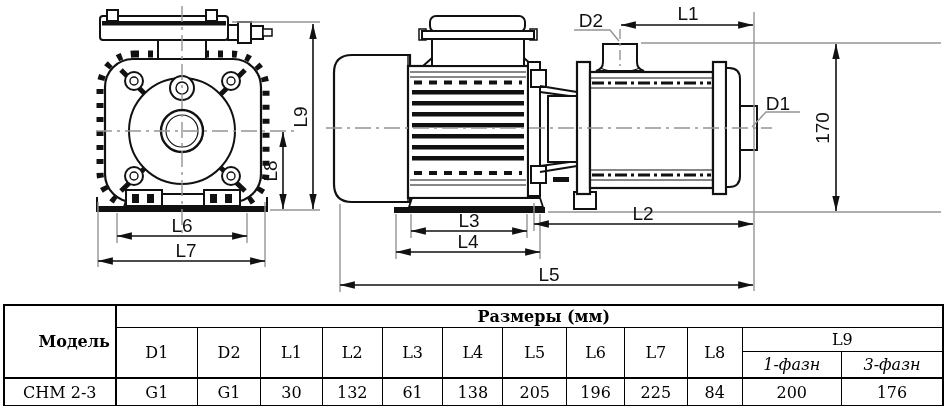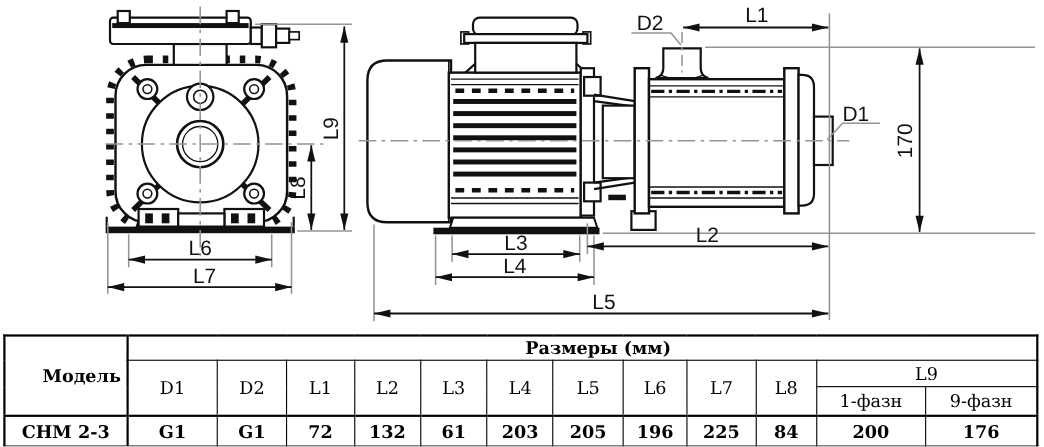--- a/index.html
+++ b/index.html
@@ -8,24 +8,24 @@
   #drawing{position:absolute;left:0;top:0;}
   .dimtext{font-family:"Liberation Sans",sans-serif;font-size:19px;fill:#111;}
   #spec-table{position:absolute;left:3px;top:304px;width:941px;border-collapse:collapse;
               table-layout:fixed;font-family:"DejaVu Serif","Liberation Serif",serif;
               font-size:16px;color:#000;background:#fff;}
   #spec-table{border:2.5px solid #000;}
   #spec-table th,#spec-table td{border:1px solid #000;text-align:center;vertical-align:middle;
               padding:0;font-weight:normal;overflow:hidden;white-space:nowrap;}
   #spec-table .bold{font-weight:bold;padding-left:29px;}
   #spec-table .model-cell{border-right:2.5px solid #000;}
-  #spec-table tr.data-row td{border-top:2.5px solid #000;height:26px;font-weight:bold;}
+  #spec-table tr.data-row td{border-top:2.5px solid #000;height:26px;}
   #spec-table tr.r1 th{height:21px;}
   #spec-table tr.r2 th{height:23px;}
-  #spec-table tr.r3 th{height:25px;}
+  #spec-table tr.r3 th{height:25px;font-style:italic;}
 </style>
 </head>
 <body>
 
 <div id="stage">
 
   <svg id="drawing" width="949" height="302" viewBox="0 0 949 302">
     <defs>
       <marker id="ar" viewBox="0 0 16 10" refX="15.4" refY="5" markerWidth="16" markerHeight="10" orient="auto-start-reverse" markerUnits="userSpaceOnUse">
         <path d="M0.5,1.3 L15.5,5 L0.5,8.7 Z" fill="#111"></path>
@@ -224,30 +224,30 @@
         <th rowspan="2">L3</th>
         <th rowspan="2">L4</th>
         <th rowspan="2">L5</th>
         <th rowspan="2">L6</th>
         <th rowspan="2">L7</th>
         <th rowspan="2">L8</th>
         <th colspan="2">L9</th>
       </tr>
       <tr class="r3">
         <th>1-фазн</th>
-        <th>9-фазн</th>
+        <th>3-фазн</th>
       </tr>
       <tr class="data-row">
         <td class="model-cell">CHM 2-3</td>
         <td>G1</td>
         <td>G1</td>
-        <td>72</td>
+        <td>30</td>
         <td>132</td>
         <td>61</td>
-        <td>203</td>
+        <td>138</td>
         <td>205</td>
         <td>196</td>
         <td>225</td>
         <td>84</td>
         <td>200</td>
         <td>176</td>
       </tr>
     </tbody>
   </table>
 </div>

